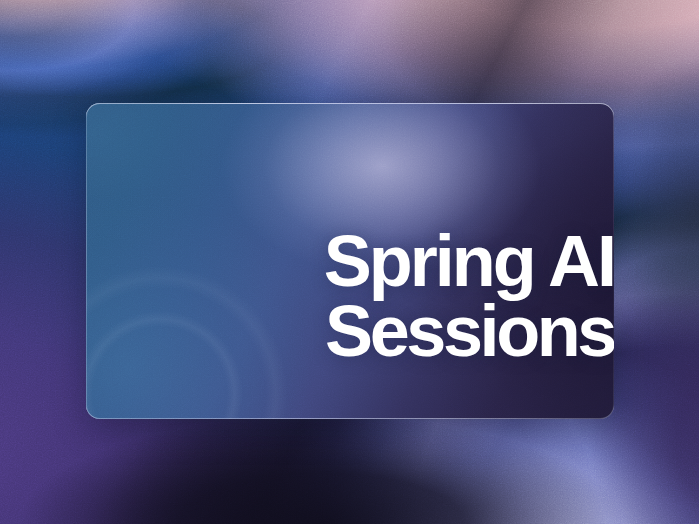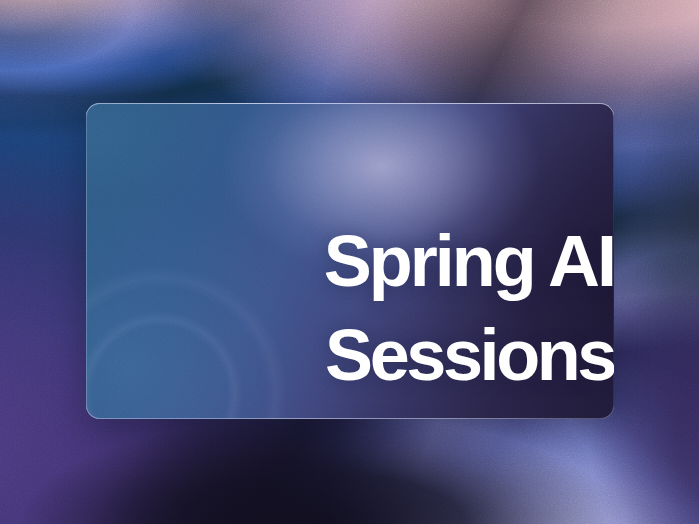--- a/index.html
+++ b/index.html
@@ -169,21 +169,20 @@
     letter-spacing: -3.0px;
     text-shadow: 0 2px 16px rgba(20,26,60,0.34);
     user-select: none;
   }
   #headline .line {
     display: block;
     white-space: nowrap;
   }
   #headline .line-2 {
     letter-spacing: -3.4px;
-    margin-top: 24px;
   }
 </style>
 </head>
 <body>
 
 <div id="poster">
 
   <div class="bg-layer bg-base"></div>
   <div class="bg-layer bg-darkarc"></div>
   <div class="bg-layer bg-periband"></div>

